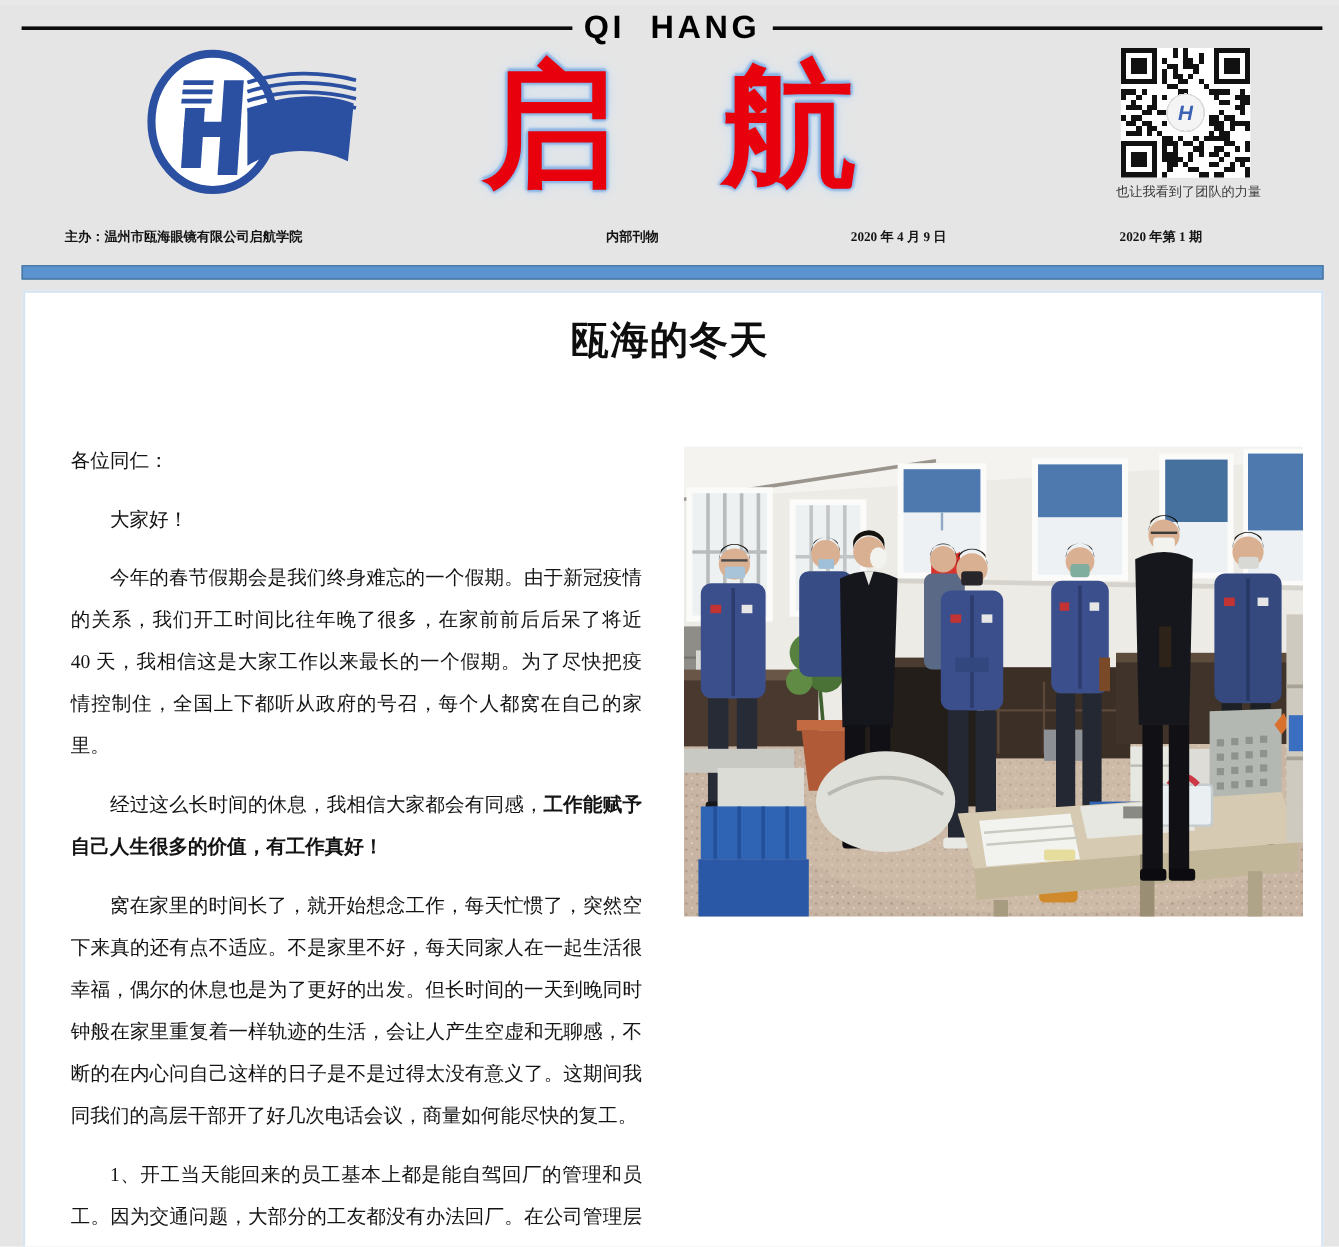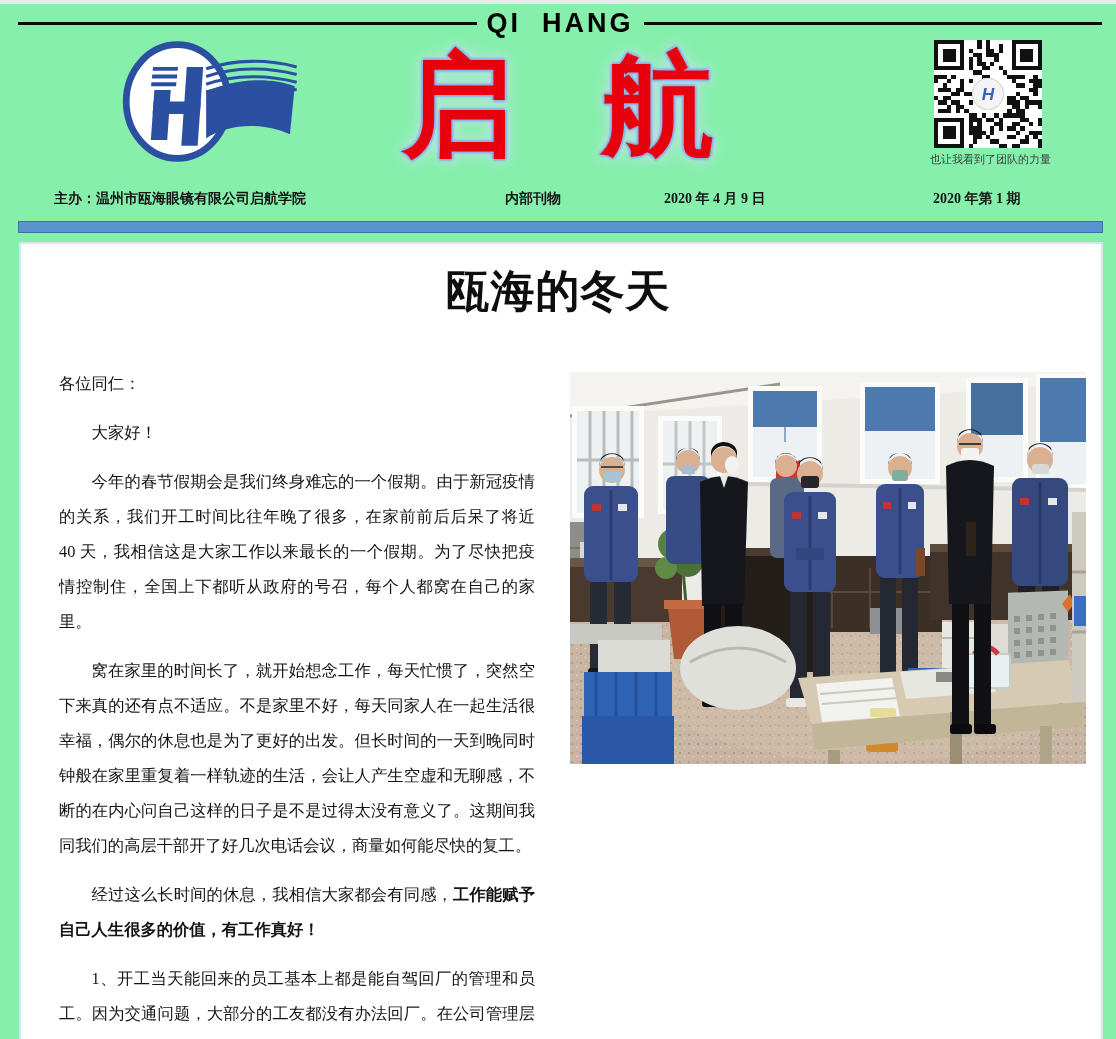--- a/index.html
+++ b/index.html
@@ -1,19 +1,19 @@
 <!DOCTYPE html>
 <html><head>
 <meta charset="utf-8">
 <style>
   * { margin:0; padding:0; box-sizing:border-box; }
   html,body { background:#fff; }
   .page {
     position:relative; width:1116px; height:1039px; margin:0 auto;
-    background:#86efac; overflow:hidden;
+    background:#e5e5e5; overflow:hidden;
     font-family:"Liberation Serif","DejaVu Serif",serif;
     color:#141414;
   }
   .top-strip{position:absolute;left:0;top:0;width:100%;height:4px;background:#e9e9e9;}
   
   .topline-row{position:absolute;left:18px;right:14px;top:8px;display:flex;align-items:center;}
   .rule{flex:1;height:3px;background:#0b0b0b;}
   .qihang{
     margin:0 10px;font-family:"Liberation Sans","DejaVu Sans",sans-serif;
     font-weight:700;font-size:27px;letter-spacing:3px;white-space:pre;color:#000;
@@ -29,34 +29,34 @@
     font-size:112px;font-weight:700;line-height:1;color:#e8000d;
     font-family:"Liberation Serif","DejaVu Serif",serif;
     text-shadow:2px 0 2px #8ab4e4,-2px 0 2px #8ab4e4,0 2px 2px #8ab4e4,0 -2px 2px #8ab4e4,
                 0 0 8px #b9d3ee,0 0 16px #d4e5f5;
   }
   
   .qr-block{position:absolute;left:930px;top:40px;width:116px;text-align:center;}
   .qr-block svg{display:block;width:108px;height:108px;margin:0 auto;background:#fff;}
   .qr-caption{margin-top:4px;font-size:11px;color:#3a3a3a;letter-spacing:0;white-space:nowrap;}
   
-  .info-row{position:absolute;left:0;top:190px;width:100%;height:24px;font-weight:700;font-size:14px;}
+  .info-row{position:absolute;left:0;top:190px;width:100%;height:24px;font-weight:700;font-size:11px;}
   .info-row span{position:absolute;top:0;white-space:nowrap;}
   .info-publisher{left:54px;}
   .info-type{left:505px;}
-  .info-date{left:664px;}
+  .info-date{left:709px;}
   .info-issue{left:933px;text-align:right;}
   
   .blue-bar{position:absolute;left:18px;top:221px;width:1085px;height:12px;
     background:#5b93ce;border:1px solid #41719c;}
   
   .content-box{position:absolute;left:19px;top:242px;width:1084px;height:797px;
     border:2px solid #d6e4f2;border-bottom:none;background:#fff;}
   .article-title{position:absolute;left:0;right:0;top:262px;text-align:center;
-    font-size:44px;font-weight:700;color:#0e0e0e;letter-spacing:1px;}
+    font-size:32px;font-weight:700;color:#0e0e0e;letter-spacing:1px;}
   
   .col{position:absolute;font-size:16.3px;line-height:35px;text-align:justify;}
   .col p{margin:14px;}
   .col p.indent{text-indent:2em;}
   .col .b{font-weight:700;}
   .left-col{left:45px;top:352px;width:504px;}
   .right-col{left:562px;top:777px;width:524px;}
   
   .photo{position:absolute;left:570px;top:372px;width:516px;height:392px;overflow:hidden;}
   .photo svg{display:block;width:100%;height:100%;}
@@ -286,22 +286,22 @@
 
   <div class="blue-bar"></div>
   <div class="content-box"></div>
 
   <div class="article-title">瓯海的冬天</div>
 
   <div class="col left-col">
       <p><span>各位同仁：</span></p>
       <p class="indent"><span>大家好！</span></p>
       <p class="indent"><span>今年的春节假期会是我们终身难忘的一个假期。由于新冠疫情的关系，我们开工时间比往年晚了很多，在家前前后后呆了将近 40 天，我相信这是大家工作以来最长的一个假期。为了尽快把疫情控制住，全国上下都听从政府的号召，每个人都窝在自己的家里。</span></p>
+      <p class="indent"><span>经过这么长时间的休息，我相信大家都会有同感，</span><span class="b">工作能赋予自己人生很多的价值，有工作真好！</span></p>
       <p class="indent"><span>窝在家里的时间长了，就开始想念工作，每天忙惯了，突然空下来真的还有点不适应。不是家里不好，每天同家人在一起生活很幸福，偶尔的休息也是为了更好的出发。但长时间的一天到晚同时钟般在家里重复着一样轨迹的生活，会让人产生空虚和无聊感，不断的在内心问自己这样的日子是不是过得太没有意义了。这期间我同我们的高层干部开了好几次电话会议，商量如何能尽快的复工。</span></p>
-      <p class="indent"><span>经过这么长时间的休息，我相信大家都会有同感，</span><span class="b">工作能赋予自己人生很多的价值，有工作真好！</span></p>
       <p class="indent"><span>1、开工当天能回来的员工基本上都是能自驾回厂的管理和员工。因为交通问题，大部分的工友都没有办法回厂。在公司管理层的努力和政府的帮助下，我们把管理干部派到各地去组织人员集中带回来。</span></p>
     </div>
   <div class="col right-col">
     </div>
 
   <div class="photo">
   <svg viewBox="0 0 516 392" preserveAspectRatio="none">
     <defs>
       <pattern id="speck" width="9" height="9" patternUnits="userSpaceOnUse">
         <rect width="9" height="9" fill="#c9b5a3"></rect>

